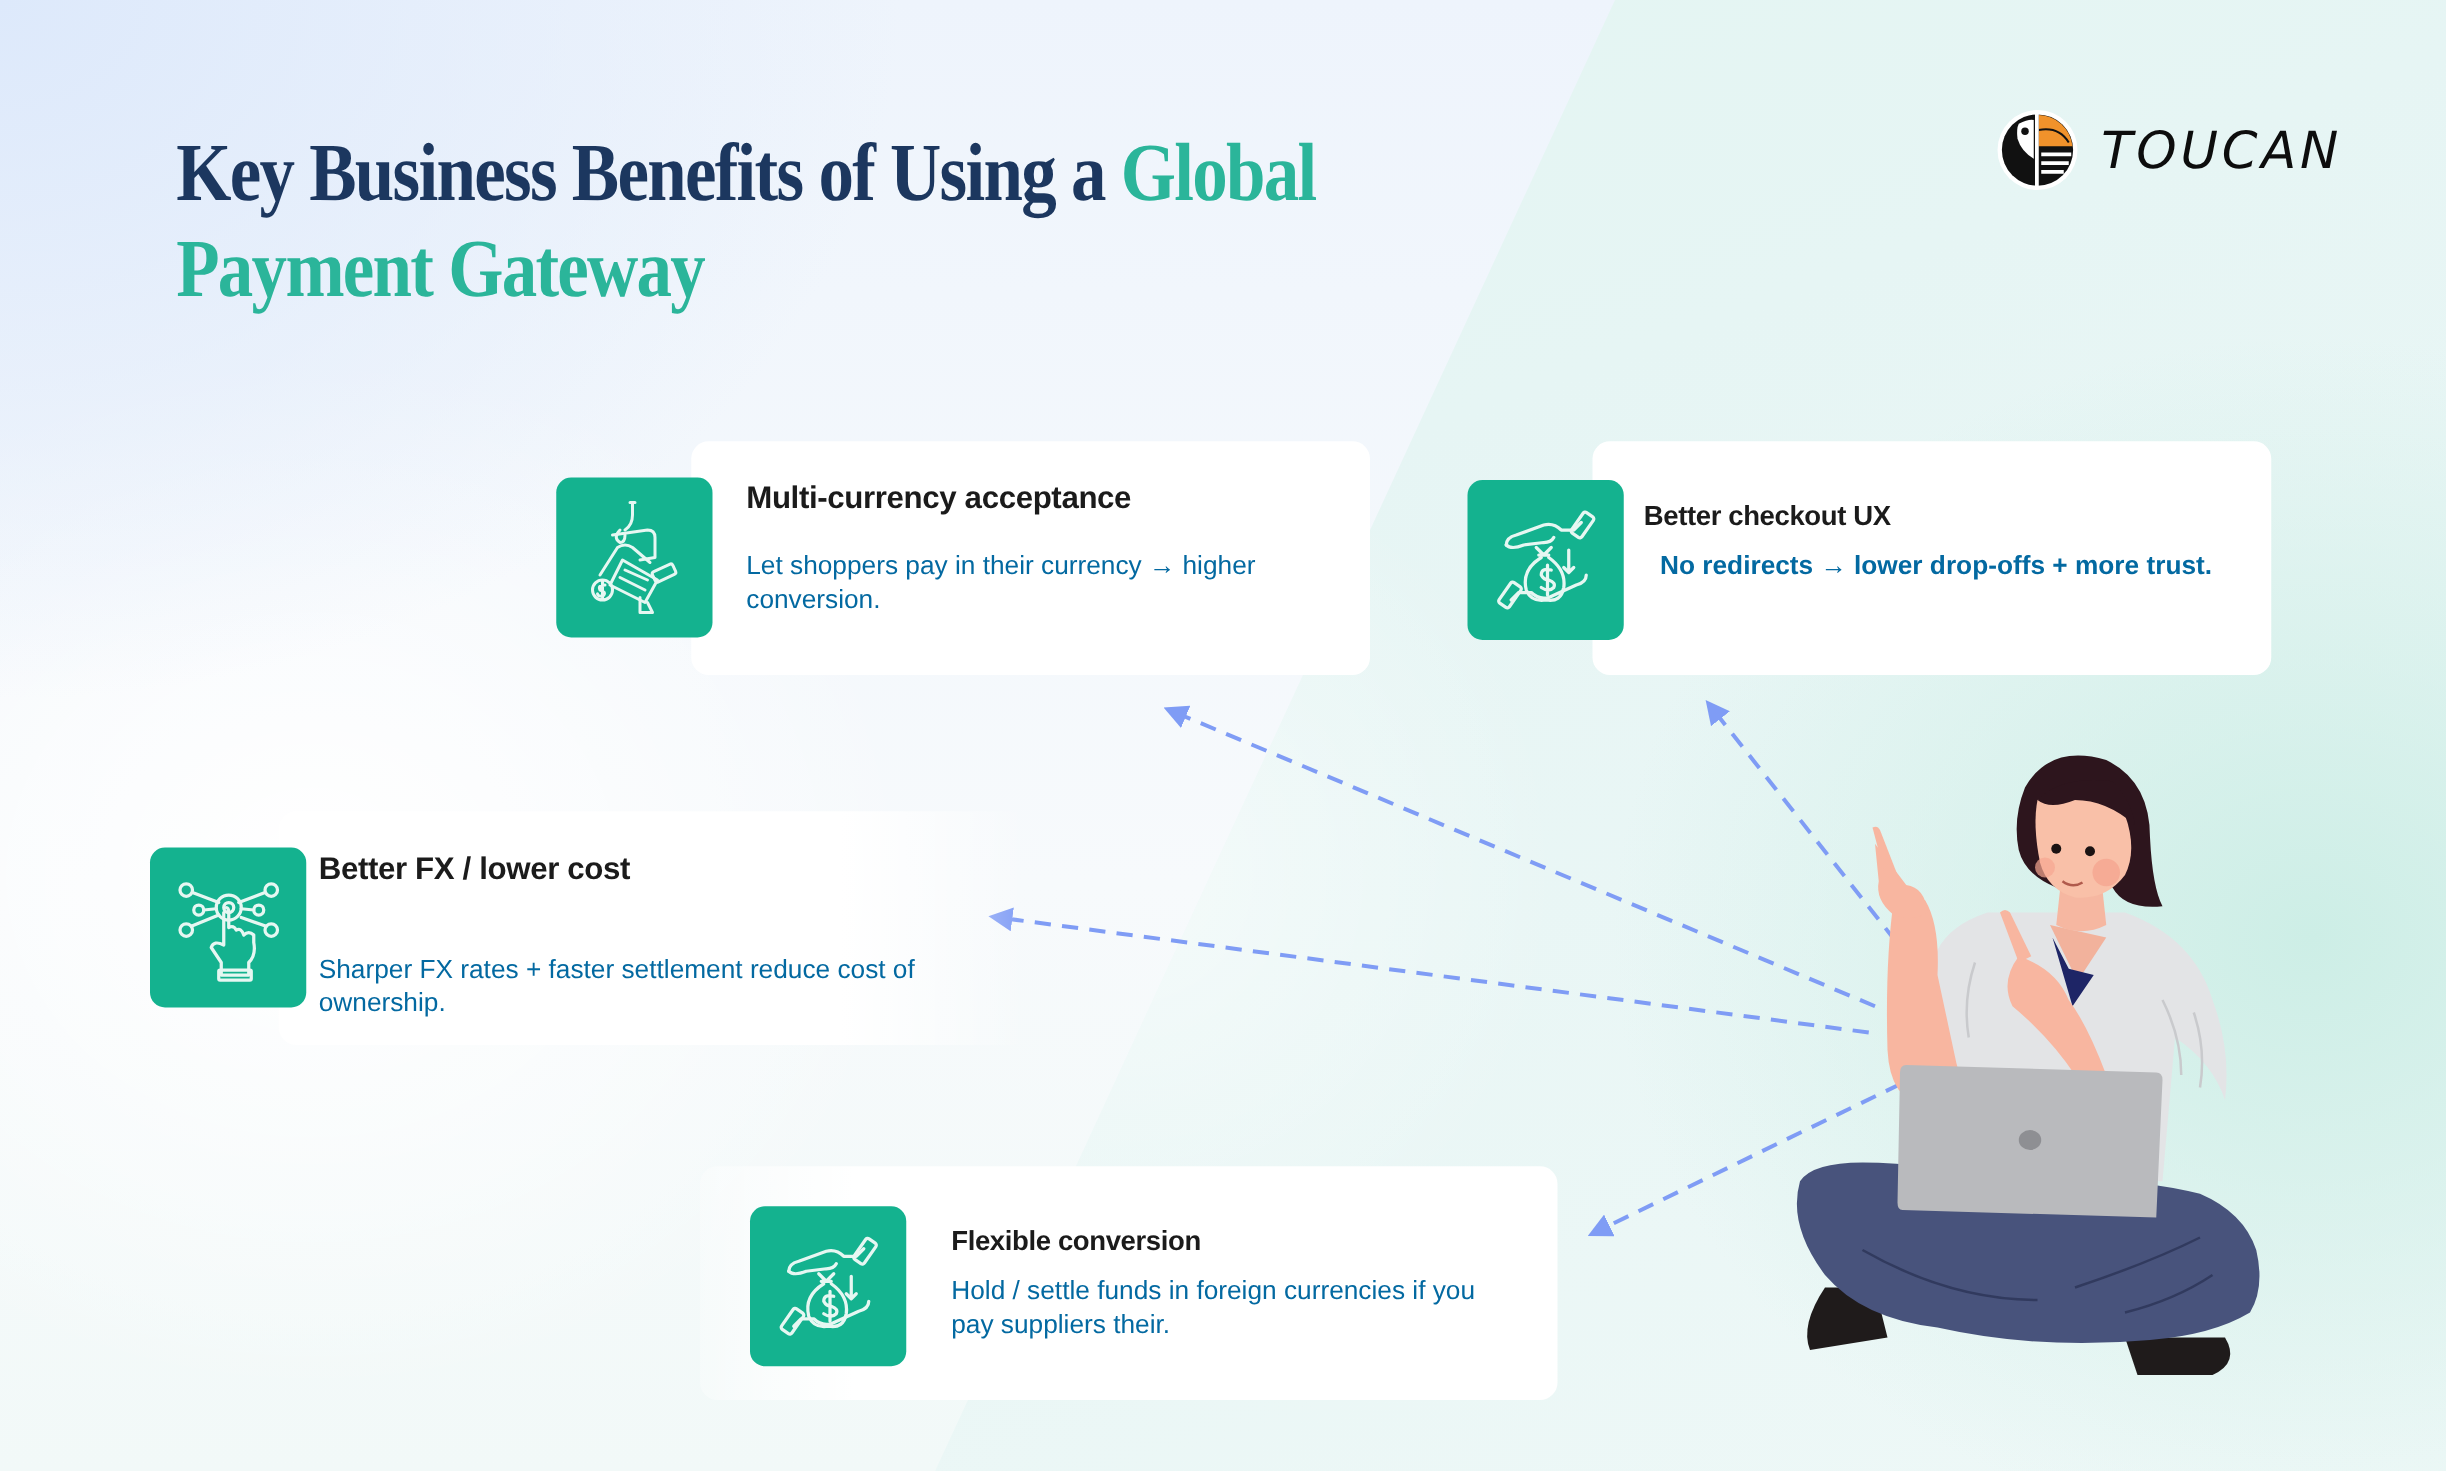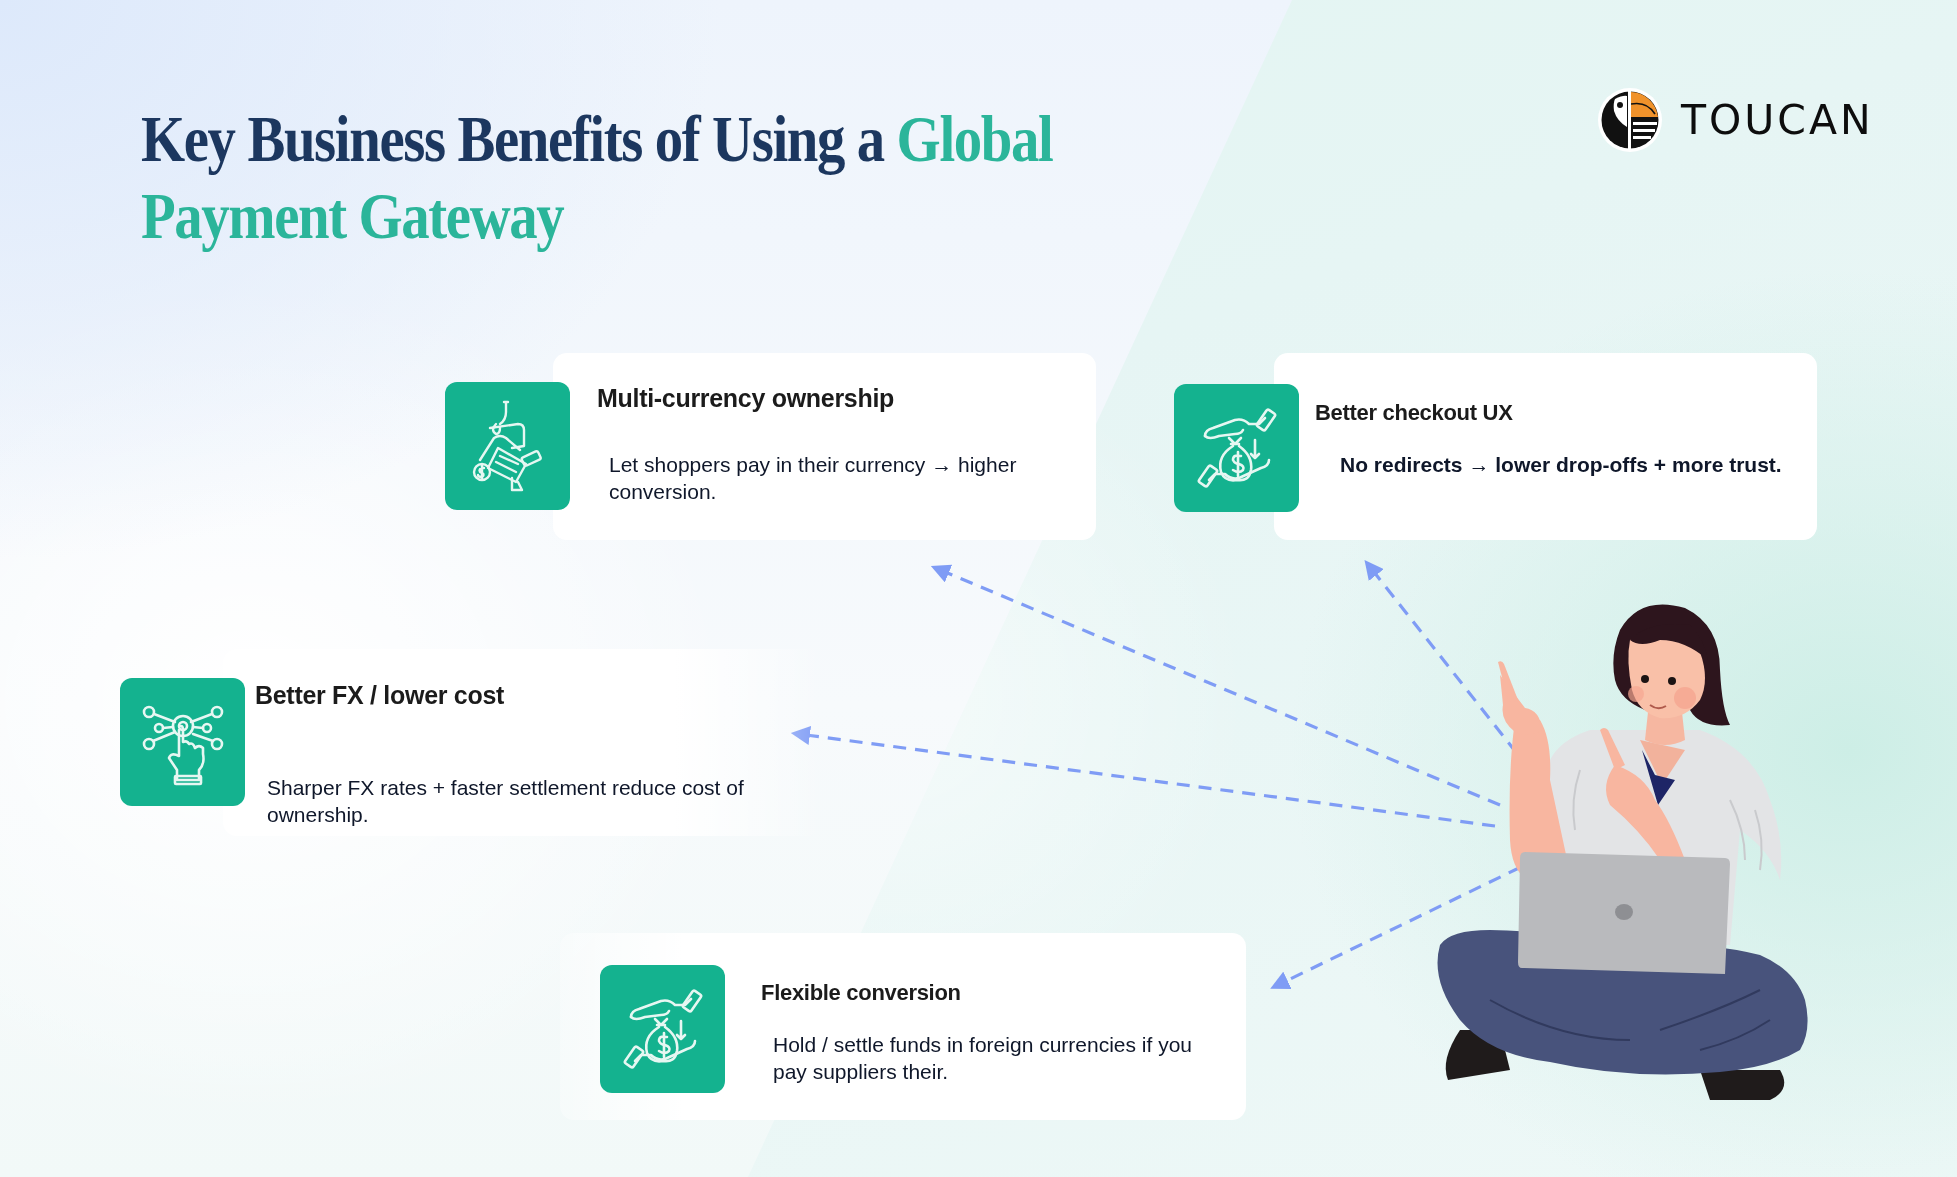--- a/index.html
+++ b/index.html
@@ -32,21 +32,21 @@
     position:absolute; left:141px; top:100px; margin:0;
     font-family:"Liberation Serif", "DejaVu Serif", serif;
     font-weight:700; font-size:66px; line-height:77px;
     letter-spacing:-1.6px;
     color:#1c375f;
     transform-origin:0 0; transform:scaleX(0.86);
     white-space:nowrap;
   }
   .title .accent { color:#2bb59a; }
 
-  .logo { position:absolute; left:1597px; top:88px; height:64px; display:flex; align-items:center; }
+  .logo { position:absolute; left:1597px; top:88px; height:64px; display:flex; align-items:center;font-style:italic; }
   .logo .mark { width:66px; height:66px; }
   .logo .word {
     margin-left:18px; font-family:"DejaVu Sans", sans-serif;
     font-size:41px; letter-spacing:3px; color:#0d0d0d; font-weight:400;
   }
 
   .card {
     position:absolute; background:#ffffff; border-radius:14px;
   }
   .card.fade-right {
@@ -60,21 +60,21 @@
     background:#14b28f;
     display:flex; align-items:center; justify-content:center;
   }
   .tile svg { width:96px; height:96px; }
   .card-title {
     position:absolute; margin:0; font-size:25px; font-weight:700; color:#1b1b1b;
     letter-spacing:-0.3px; white-space:nowrap;
   }
   .card-title.sm { font-size:22px;margin-top:16px; }
   .card-body {
-    position:absolute; margin:12px; font-size:21px; line-height:27px; color:#0f172a;
+    position:absolute; margin:0; font-size:21px; line-height:27px; color:#0369a1;
   }
 
   .arrows { position:absolute; left:0; top:0; }
   .person { position:absolute; left:1400px; top:600px; }
 </style>
 </head>
 <body>
 
 <div class="bg-base"></div>
 <div class="bg-diag"></div>
@@ -124,21 +124,21 @@
     <path d="M36 26 Q30 32 36 36 Q40 36 40 30"></path>
     <path d="M20 62 L34 40 Q40 36 46 40 L60 52"></path>
     <path d="M38 50 L66 66 L56 84 L28 70 Z"></path>
     <path d="M40 58 L58 66 M36 64 L56 74"></path>
     <rect x="62" y="56" width="18" height="9" rx="2" transform="rotate(-25 71 60)"></rect>
     <circle cx="22" cy="74" r="8"></circle>
     <path d="M24 70 Q18 70 20 74 Q26 76 22 79 Q18 79 18 77 M22 67 V81"></path>
     <path d="M52 80 L52 92 L62 92 L58 84"></path>
   </svg>
 </div>
-<h3 class="card-title" style="left:597px;top:384px;">Multi-currency ownership</h3>
+<h3 class="card-title" style="left:597px;top:384px;">Multi-currency acceptance</h3>
 <p class="card-body" style="left:597px;top:439px;width:470px;">Let shoppers pay in their currency → higher conversion.</p>
 
 <div class="card" style="left:1274px;top:353px;width:543px;height:187px;"></div>
 <div class="tile" style="left:1174px;top:384px;">
   <svg viewBox="0 0 96 96" fill="none" stroke="#e6f7f2" stroke-width="2.6" stroke-linecap="round" stroke-linejoin="round">
     <path d="M16 36 Q16 30 24 28 L46 20 Q54 18 60 24 L70 24 L76 18"></path>
     <path d="M16 36 Q20 40 30 36 L46 34 Q52 34 54 30"></path>
     <rect x="72" y="10" width="10" height="20" rx="2" transform="rotate(35 77 20)"></rect>
     <path d="M40 38 L46 44 L52 38 M42 44 H50"></path>
     <path d="M44 46 Q28 56 32 72 Q36 82 48 80 Q60 82 62 70 Q64 56 50 46"></path>

